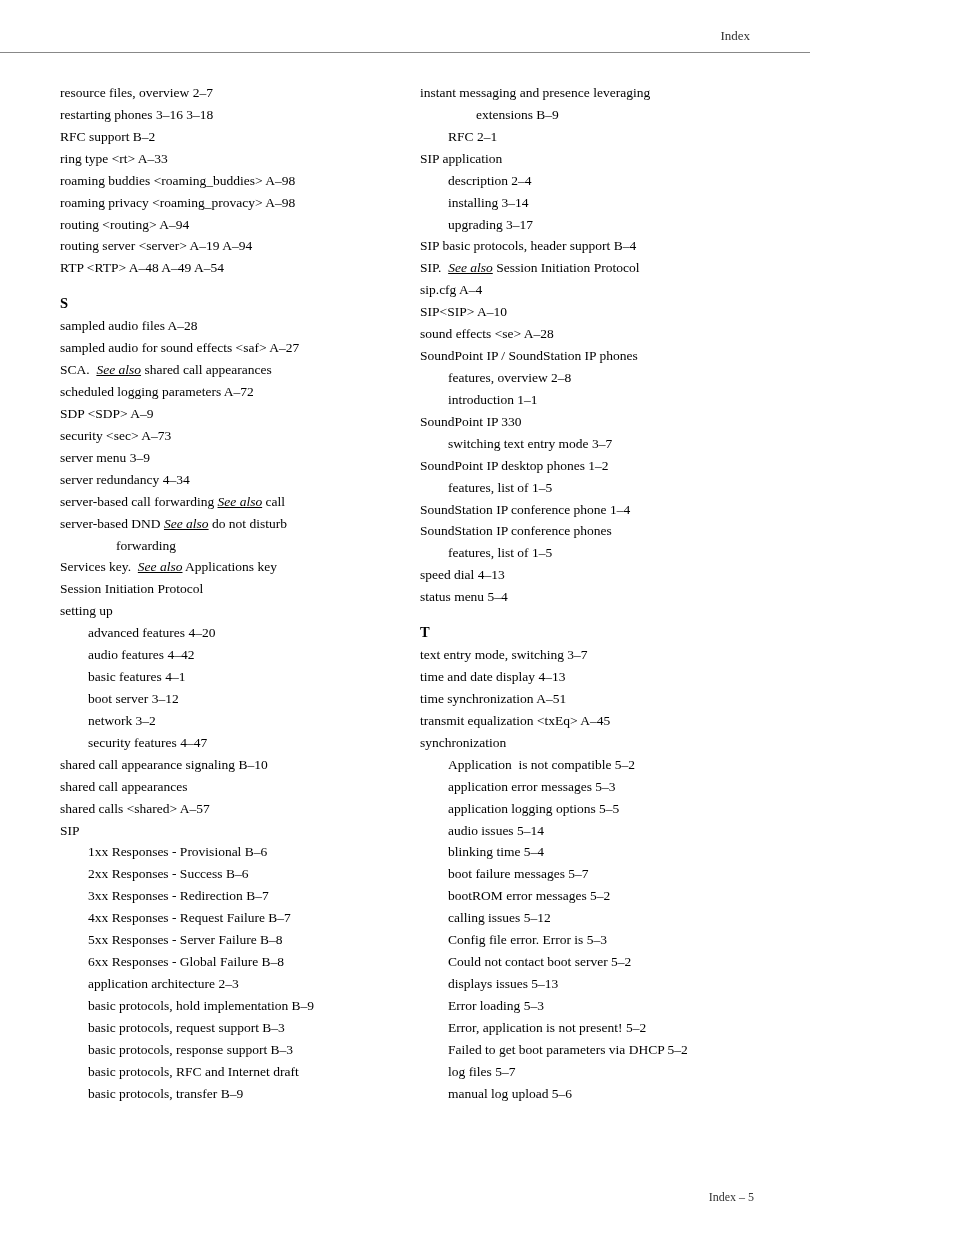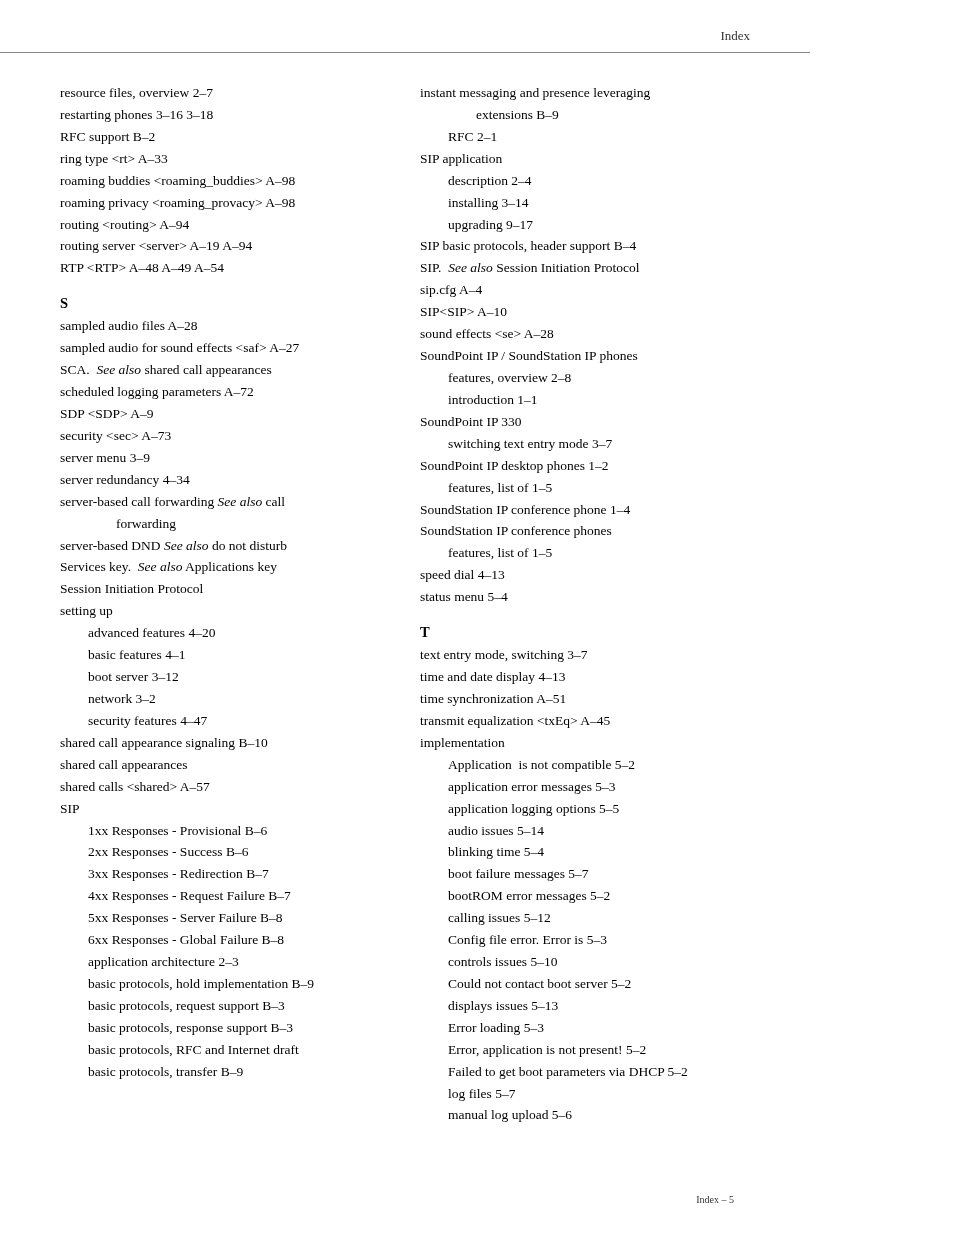--- a/index.html
+++ b/index.html
@@ -70,27 +70,28 @@
       line-height: 1.55;
     }
 
     .sub-sub-entry {
       padding-left: 56px;
       line-height: 1.55;
     }
 
     em {
       font-style: italic;
+      text-decoration: underline;
     }
 
     .footer {
       position: absolute;
       bottom: 30px;
-      right: 76px;
-      font-size: 10px;
+      right: 56px;
+      font-size: 12px;
       color: #333;
     }
   </style>
 </head>
 <body>
 
 <div class="page">
   <div class="header">
     <span class="header-text">Index</span>
   </div>
@@ -113,26 +114,27 @@
 
       <div class="index-entry">sampled audio files A–28</div>
       <div class="index-entry">sampled audio for sound effects &lt;saf&gt; A–27</div>
       <div class="index-entry">SCA.&nbsp; <em>See also</em> shared call appearances</div>
       <div class="index-entry">scheduled logging parameters A–72</div>
       <div class="index-entry">SDP &lt;SDP&gt; A–9</div>
       <div class="index-entry">security &lt;sec&gt; A–73</div>
       <div class="index-entry">server menu 3–9</div>
       <div class="index-entry">server redundancy 4–34</div>
       <div class="index-entry">server-based call forwarding <em>See also</em> call</div>
+      <div class="index-entry">server-based DND <em>See also</em> do not disturb</div>
       <div class="index-entry sub-sub-entry">forwarding</div>
-      <div class="index-entry">server-based DND <em>See also</em> do not disturb</div>
       <div class="index-entry">Services key.&nbsp; <em>See also</em> Applications key</div>
       <div class="index-entry">Session Initiation Protocol</div>
       <div class="index-entry">setting up</div>
       <div class="index-entry sub-entry">advanced features 4–20</div>
+      <div class="index-entry sub-entry">audio features 4–42</div>
       <div class="index-entry sub-entry">basic features 4–1</div>
       <div class="index-entry sub-entry">boot server 3–12</div>
       <div class="index-entry sub-entry">network 3–2</div>
       <div class="index-entry sub-entry">security features 4–47</div>
       <div class="index-entry">shared call appearance signaling B–10</div>
       <div class="index-entry">shared call appearances</div>
       <div class="index-entry">shared calls &lt;shared&gt; A–57</div>
       <div class="index-entry">SIP</div>
       <div class="index-entry sub-entry">1xx Responses - Provisional B–6</div>
       <div class="index-entry sub-entry">2xx Responses - Success B–6</div>
@@ -151,21 +153,21 @@
 
     <div class="col-right">
 
       <div class="index-entry">instant messaging and presence leveraging</div>
       <div class="index-entry sub-sub-entry">extensions B–9</div>
       <div class="index-entry sub-entry">RFC 2–1</div>
 
       <div class="index-entry">SIP application</div>
       <div class="index-entry sub-entry">description 2–4</div>
       <div class="index-entry sub-entry">installing 3–14</div>
-      <div class="index-entry sub-entry">upgrading 9–17</div>
+      <div class="index-entry sub-entry">upgrading 3–17</div>
 
       <div class="index-entry">SIP basic protocols, header support B–4</div>
       <div class="index-entry">SIP.&nbsp; <em>See also</em> Session Initiation Protocol</div>
       <div class="index-entry">sip.cfg A–4</div>
       <div class="index-entry">SIP&lt;SIP&gt; A–10</div>
       <div class="index-entry">sound effects &lt;se&gt; A–28</div>
 
       <div class="index-entry">SoundPoint IP / SoundStation IP phones</div>
       <div class="index-entry sub-entry">features, overview 2–8</div>
       <div class="index-entry sub-entry">introduction 1–1</div>
@@ -182,31 +184,30 @@
 
       <div class="index-entry">speed dial 4–13</div>
       <div class="index-entry">status menu 5–4</div>
 
       <div class="section-heading">T</div>
 
       <div class="index-entry">text entry mode, switching 3–7</div>
       <div class="index-entry">time and date display 4–13</div>
       <div class="index-entry">time synchronization A–51</div>
       <div class="index-entry">transmit equalization &lt;txEq&gt; A–45</div>
-      <div class="index-entry">implementation</div>
+      <div class="index-entry">synchronization</div>
       <div class="index-entry sub-entry">Application&nbsp; is not compatible 5–2</div>
       <div class="index-entry sub-entry">application error messages 5–3</div>
       <div class="index-entry sub-entry">application logging options 5–5</div>
       <div class="index-entry sub-entry">audio issues 5–14</div>
       <div class="index-entry sub-entry">blinking time 5–4</div>
       <div class="index-entry sub-entry">boot failure messages 5–7</div>
       <div class="index-entry sub-entry">bootROM error messages 5–2</div>
       <div class="index-entry sub-entry">calling issues 5–12</div>
       <div class="index-entry sub-entry">Config file error. Error is 5–3</div>
-      <div class="index-entry sub-entry">controls issues 5–10</div>
       <div class="index-entry sub-entry">Could not contact boot server 5–2</div>
       <div class="index-entry sub-entry">displays issues 5–13</div>
       <div class="index-entry sub-entry">Error loading 5–3</div>
       <div class="index-entry sub-entry">Error, application is not present! 5–2</div>
       <div class="index-entry sub-entry">Failed to get boot parameters via DHCP 5–2</div>
       <div class="index-entry sub-entry">log files 5–7</div>
       <div class="index-entry sub-entry">manual log upload 5–6</div>
 
     </div>
   </div>

